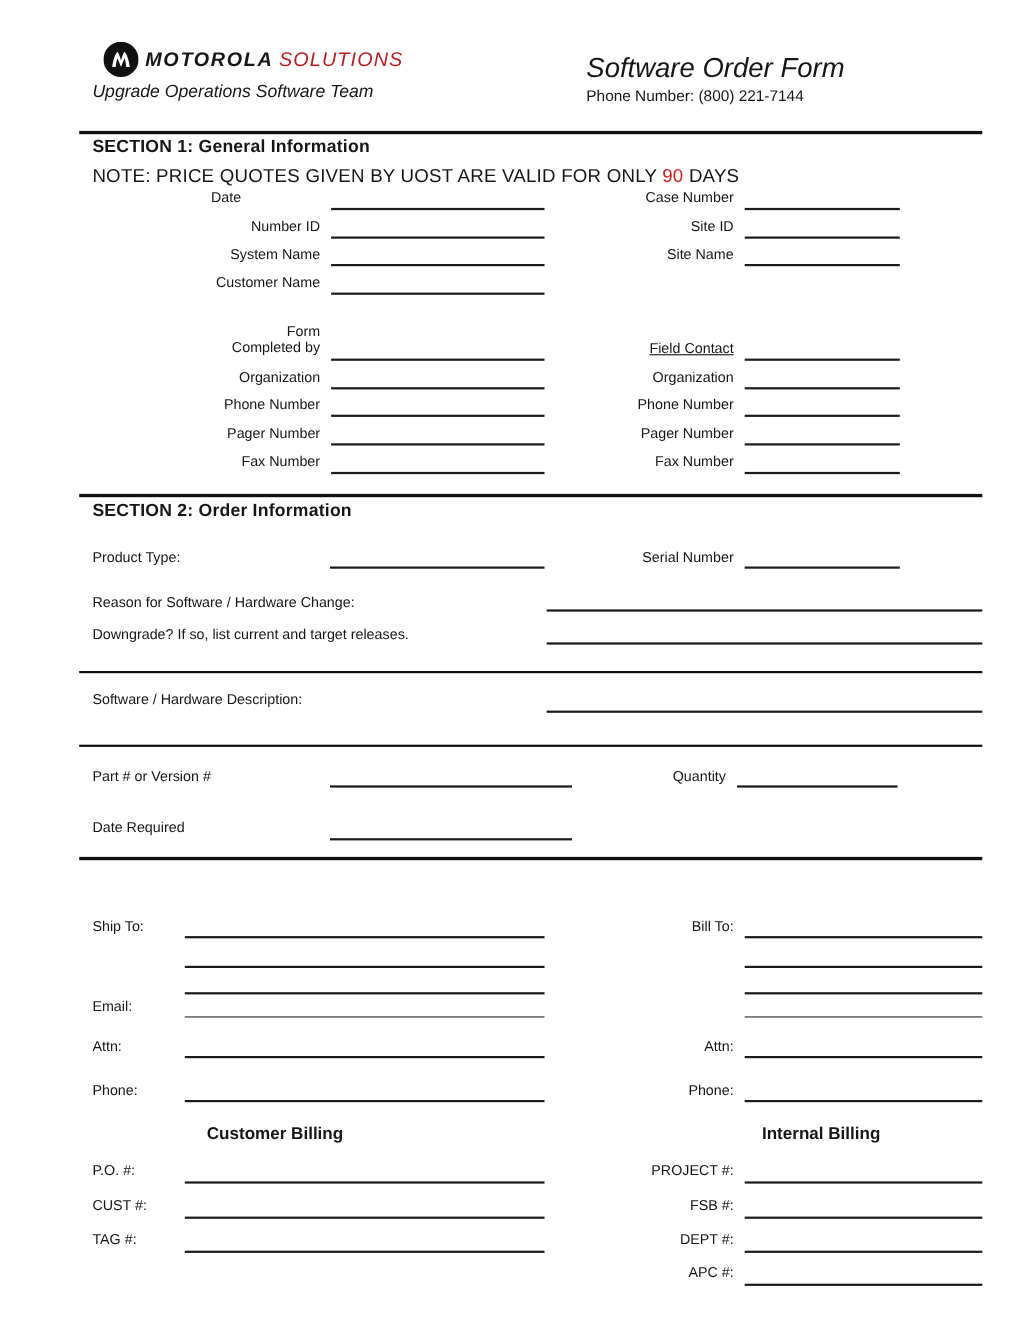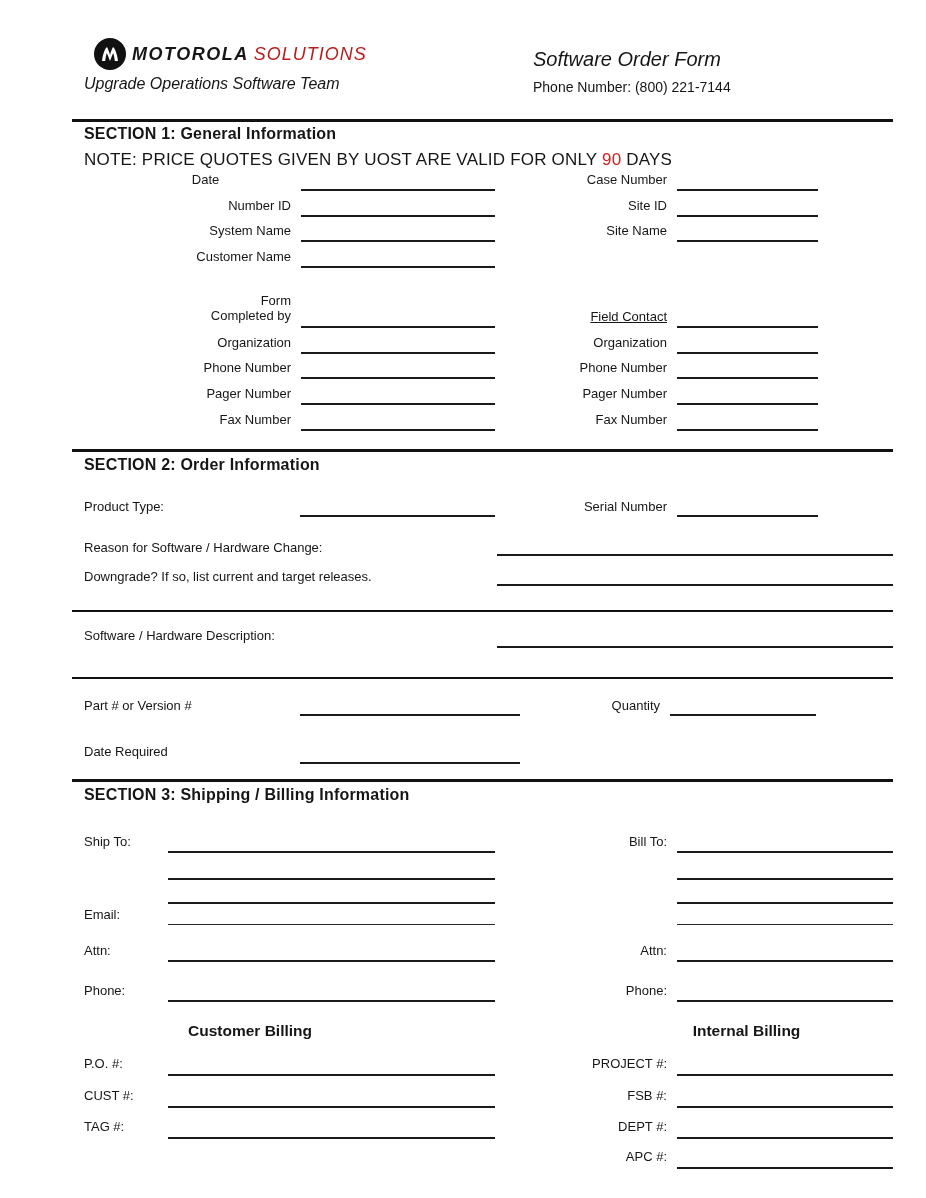--- a/index.html
+++ b/index.html
@@ -15,21 +15,21 @@
   .fline-thin{height:0;border-bottom:1px solid #2a2a2a;}
   .rule{background:#111;height:3px;}
   .rule2{background:#111;height:2px;}
   .sec-head{font-size:16px;font-weight:bold;letter-spacing:.2px;}
   .note{font-size:17px;letter-spacing:.2px;}
   .bill-head{font-size:15.5px;font-weight:bold;text-align:center;}
   .brand{font-size:18px;font-style:italic;white-space:nowrap;}
   .brand b{font-weight:bold;letter-spacing:1.5px;}
   .brand .sol{font-weight:normal;letter-spacing:1px;color:#b91c1c;}
   .team{font-size:16px;font-style:italic;}
-  .form-title{font-size:20px;font-style:italic;}
+  .form-title{font-size:25px;font-style:italic;}
   .form-phone{font-size:14px;}
 </style>
 </head>
 <body>
 
 <div class="page">
 
   <span class="abs" style="left:94px;top:38px;width:32px;height:32px;">
     <svg width="32" height="32" viewBox="0 0 32 32">
       <circle cx="16" cy="16" r="16" fill="#111"></circle>
@@ -112,21 +112,20 @@
   <div class="abs lbl" style="left:84px;top:698px;">Part # or Version #</div>
   <div class="abs fline" style="left:300px;top:714px;width:220px;"></div>
   <div class="abs lbl lbl-r" style="left:560px;top:698px;width:100px;">Quantity</div>
   <div class="abs fline" style="left:670px;top:714px;width:146px;"></div>
 
   <div class="abs lbl" style="left:84px;top:744px;">Date Required</div>
   <div class="abs fline" style="left:300px;top:762px;width:220px;"></div>
 
   <div class="abs rule" style="left:72px;top:779px;width:821px;"></div>
 
-  <div class="abs sec-head" style="left:84px;top:786px;">SECTION 3: Shipping / Billing Information</div>
 
   <div class="abs lbl" style="left:84px;top:834px;">Ship To:</div>
   <div class="abs fline" style="left:168px;top:851px;width:327px;"></div>
   <div class="abs fline" style="left:168px;top:878px;width:327px;"></div>
   <div class="abs fline" style="left:168px;top:902px;width:327px;"></div>
   <div class="abs lbl" style="left:84px;top:907px;">Email:</div>
   <div class="abs fline-thin" style="left:168px;top:924px;width:327px;"></div>
   <div class="abs lbl" style="left:84px;top:943px;">Attn:</div>
   <div class="abs fline" style="left:168px;top:960px;width:327px;"></div>
   <div class="abs lbl" style="left:84px;top:983px;">Phone:</div>

